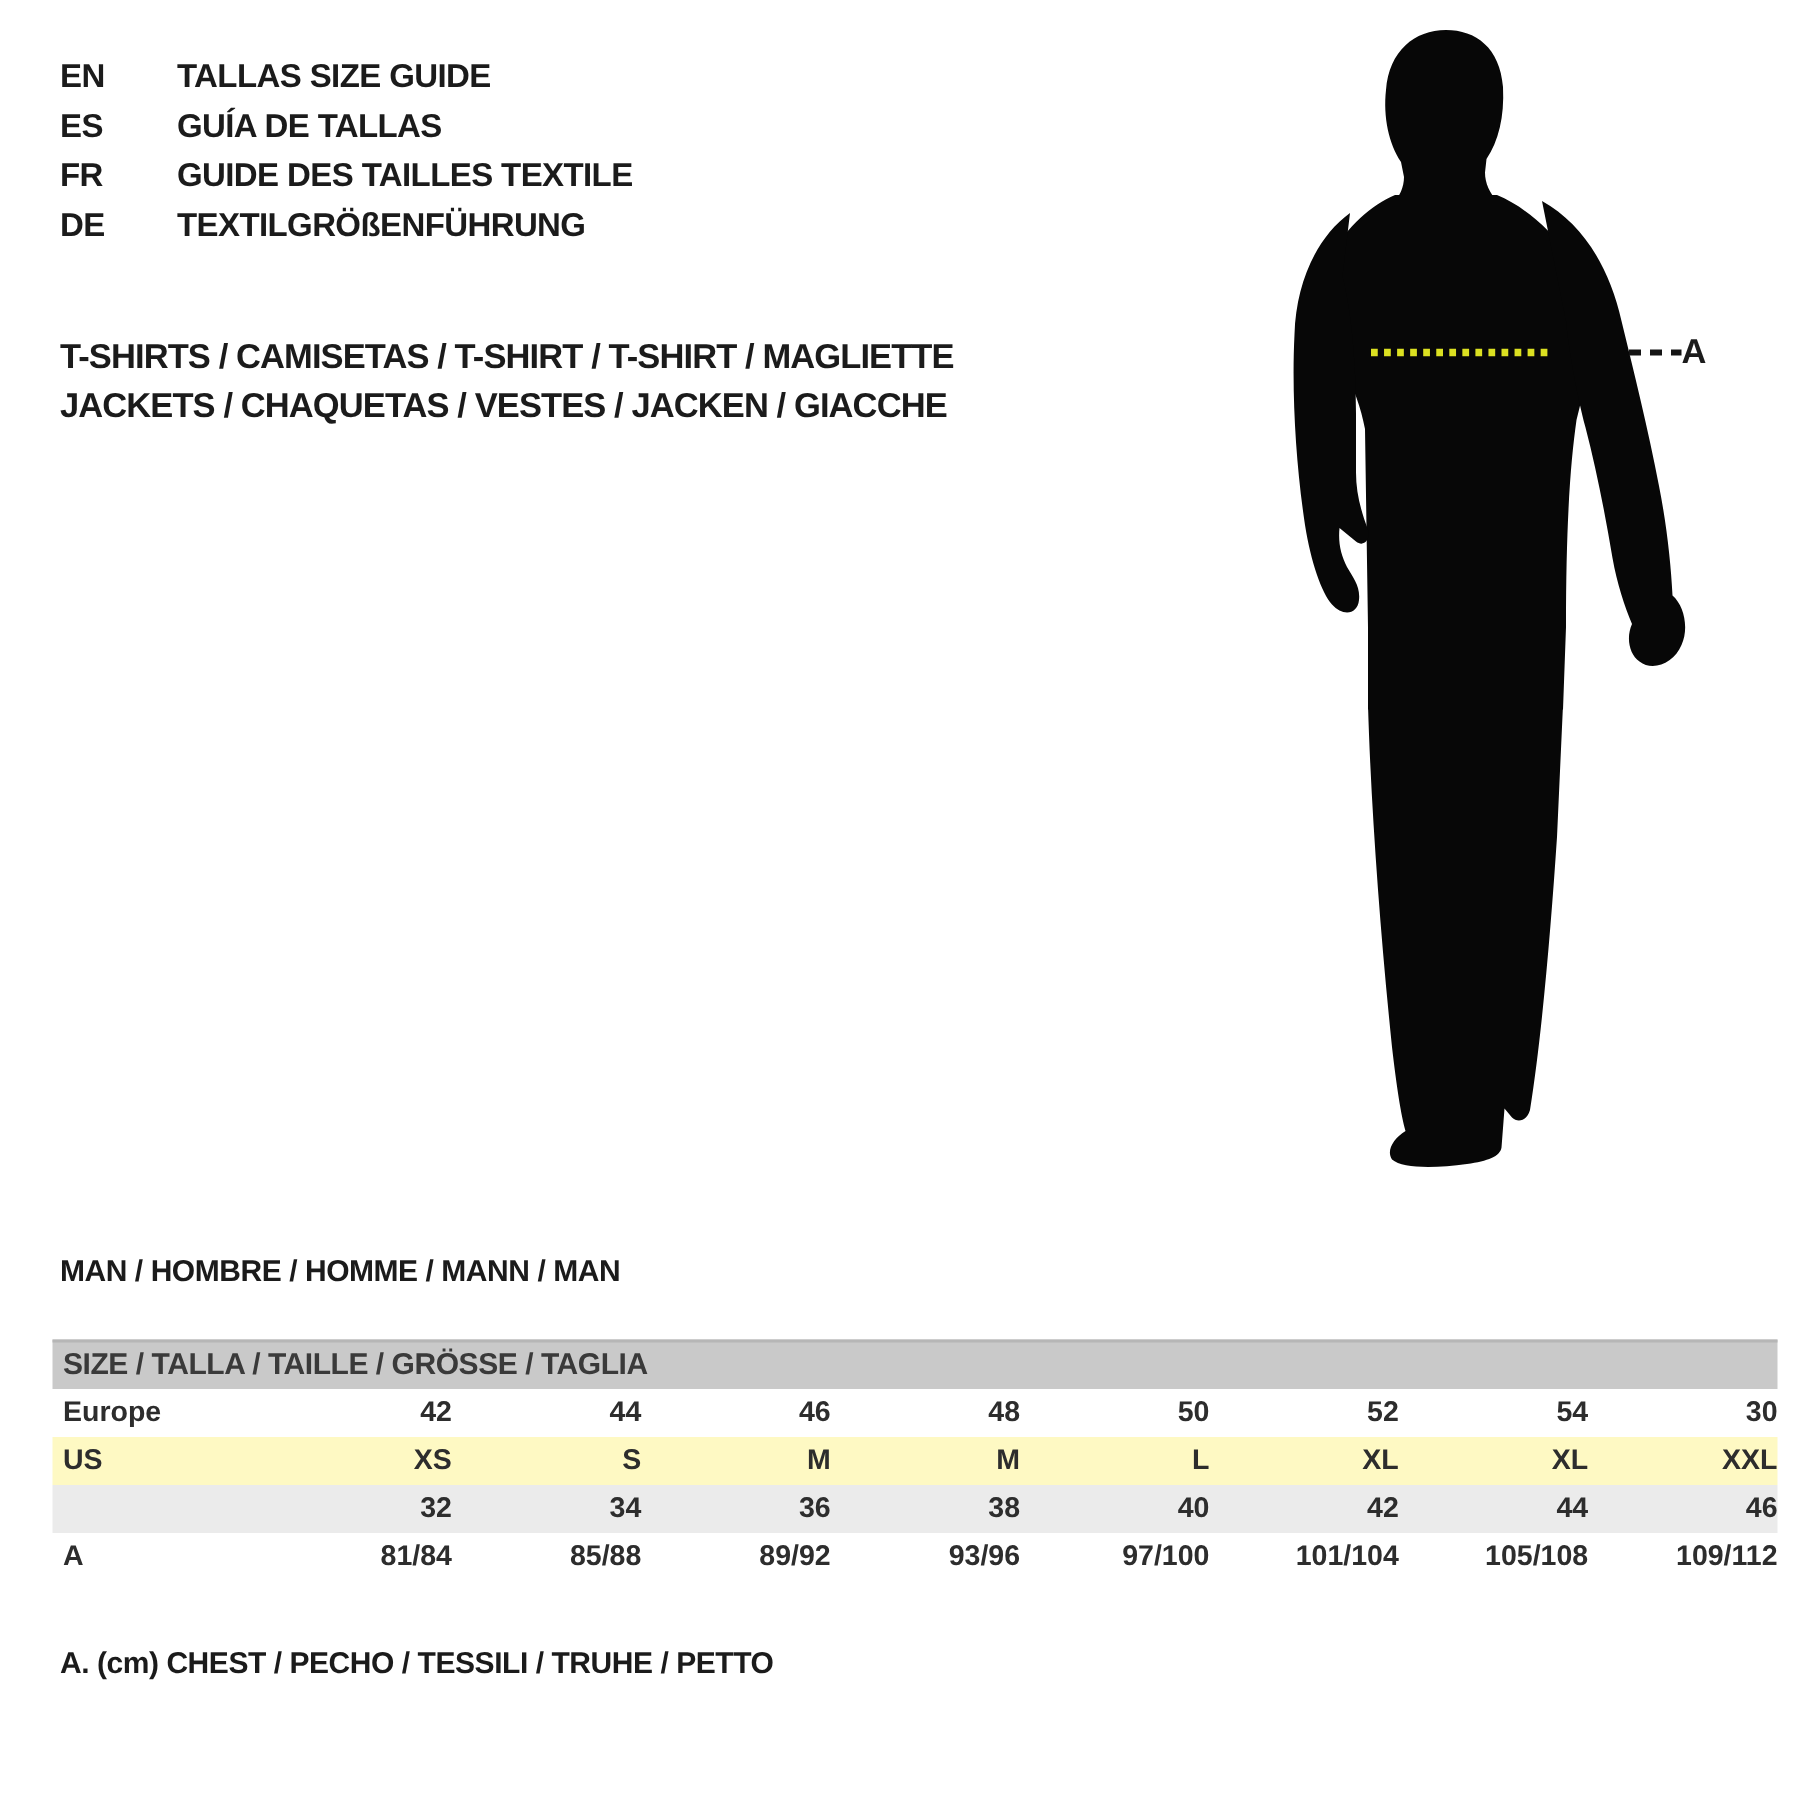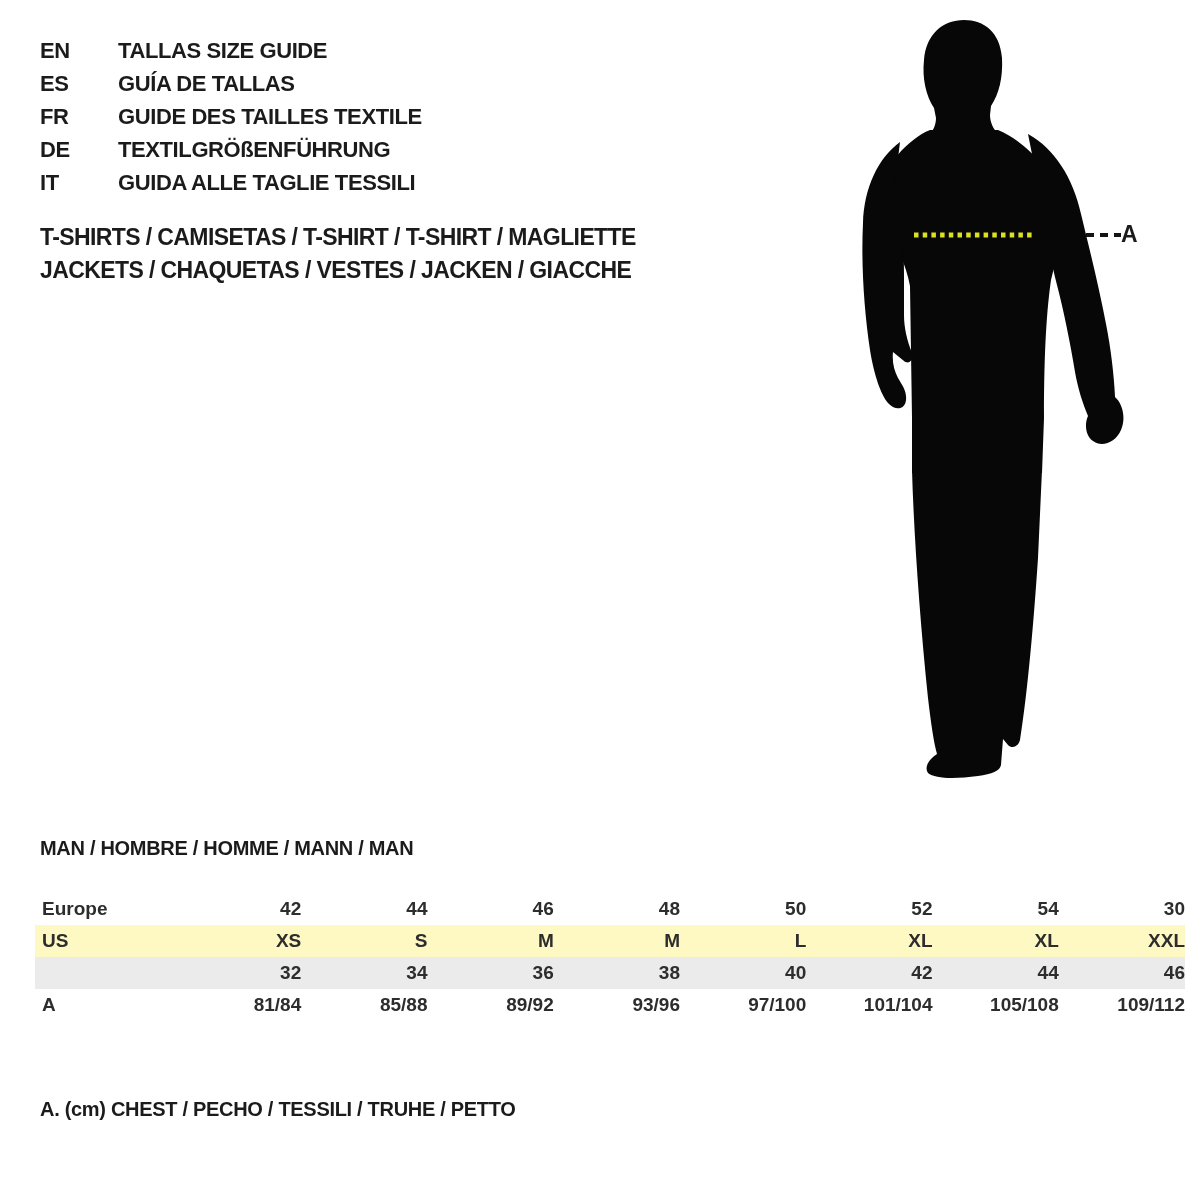--- a/index.html
+++ b/index.html
@@ -79,24 +79,20 @@
       <span class="lang-label">GUÍA DE TALLAS</span>
     </div>
     <div class="lang-row">
       <span class="lang-code">FR</span>
       <span class="lang-label">GUIDE DES TAILLES TEXTILE</span>
     </div>
     <div class="lang-row">
       <span class="lang-code">DE</span>
       <span class="lang-label">TEXTILGRÖßENFÜHRUNG</span>
     </div>
-    <div class="lang-row">
-      <span class="lang-code">IT</span>
-      <span class="lang-label">GUIDA ALLE TAGLIE TESSILI</span>
-    </div>
   </section>
 
   <section class="categories">
     <div>T-SHIRTS / CAMISETAS / T-SHIRT / T-SHIRT / MAGLIETTE</div>
     <div>JACKETS / CHAQUETAS / VESTES / JACKEN / GIACCHE</div>
   </section>
 
   <div class="figure">
     <svg viewBox="0 0 280 770" width="280" height="770">
       <g fill="#070707">
@@ -113,20 +109,21 @@
       </g>
       <line x1="54" y1="217" x2="173" y2="217" stroke-width="5" stroke-dasharray="4.5 4.2" stroke="#dbe021"></line>
       <line x1="226" y1="217" x2="261" y2="217" stroke-width="4" stroke-dasharray="8 6" stroke="#141414"></line>
     </svg>
     <span class="measure-label">A</span>
   </div>
 
   <div class="man-heading">MAN / HOMBRE / HOMME / MANN / MAN</div>
 
   <div class="size-table">
+    <div class="table-header" style="background: rgb(201, 201, 201);">SIZE / TALLA / TAILLE / GRÖSSE / TAGLIA</div>
     <div>
         <div class="t-row">
           <div class="t-label">Europe</div>
           <div class="t-cell">42</div>
           <div class="t-cell">44</div>
           <div class="t-cell">46</div>
           <div class="t-cell">48</div>
           <div class="t-cell">50</div>
           <div class="t-cell">52</div>
           <div class="t-cell">54</div>

